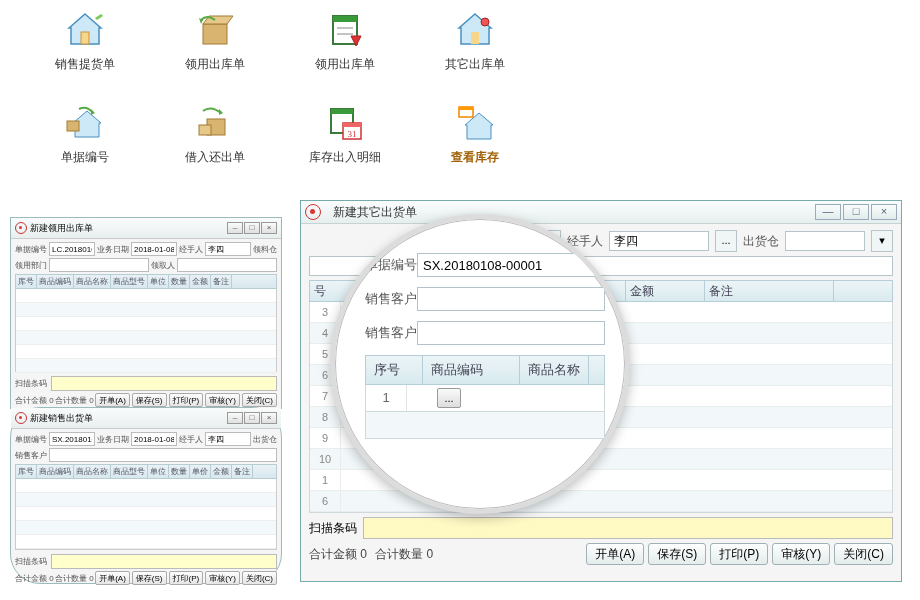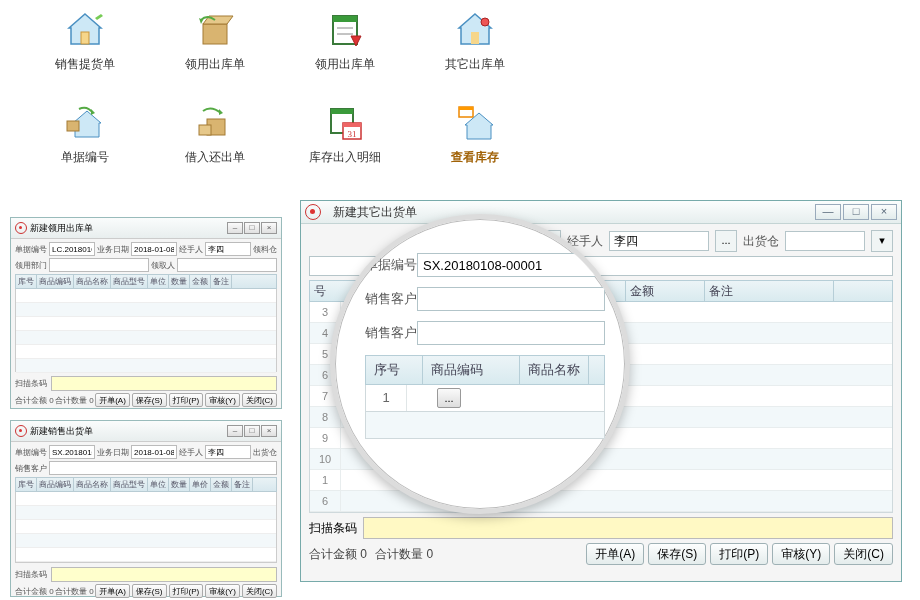--- a/index.html
+++ b/index.html
@@ -5,21 +5,21 @@
 body { margin:0; font-family:"Microsoft YaHei",SimSun,sans-serif; font-size:12px; background:#fff; width:920px; height:600px; overflow:hidden; position:relative; }
 .desktop { position:absolute; top:10px; left:20px; width:570px; }
 .icon-grid { display:flex; flex-wrap:wrap; }
 .desk-icon { width:130px; text-align:center; margin-bottom:30px; cursor:pointer; }
 .desk-icon .ico { width:48px; height:40px; margin:0 auto 6px; display:flex; align-items:center; justify-content:center;font-family:Liberation Serif, serif; }
 .desk-icon .lbl { font-size:12px; color:#333; }
 .desk-icon.red .lbl { color:#a16207; font-weight:bold; }
 
 .mini { position:absolute; width:270px; border:1px solid #9bb; background:#f5f5f5; font-size:9px; }
 .mini.top { top:217px; left:10px; height:190px; }
-.mini.bot { top:420px; left:10px; height:175px; }
+.mini.bot { top:407px; left:10px; height:175px;border-radius:30px; }
 .mini-title { background:linear-gradient(#fafcfc,#e8eeee); border-bottom:1px solid #ccc; height:16px; padding:2px 4px; display:flex; align-items:center; }
 .mini-title .dot { width:10px; height:10px; border-radius:50%; border:1px solid #c33; margin-right:3px; position:relative; }
 .mini-title .dot:after{content:'';position:absolute;width:3px;height:3px;background:#d33;border-radius:50%;top:3px;left:3px;}
 .mini-body { padding:3px 4px; font-size:8px; color:#555; }
 .mini-row { display:flex; gap:2px; margin-bottom:2px; align-items:center; }
 .mini-row span.lab{color:#555;}
 .mini-row input { flex:1; min-width:0; height:12px; border:1px solid #bbb; font-size:8px; padding:0 2px; }
 .mini-hdr { background:linear-gradient(#e9f2f5,#d8e8ee); border:1px solid #b8ccd4; height:13px; display:flex; }
 .mini-hdr span { border-right:1px solid #b8ccd4; padding:0 2px; font-size:8px; line-height:13px; color:#556; }
 .mini-rows { background:#fff; border:1px solid #ccc; border-top:0; height:82px; }

